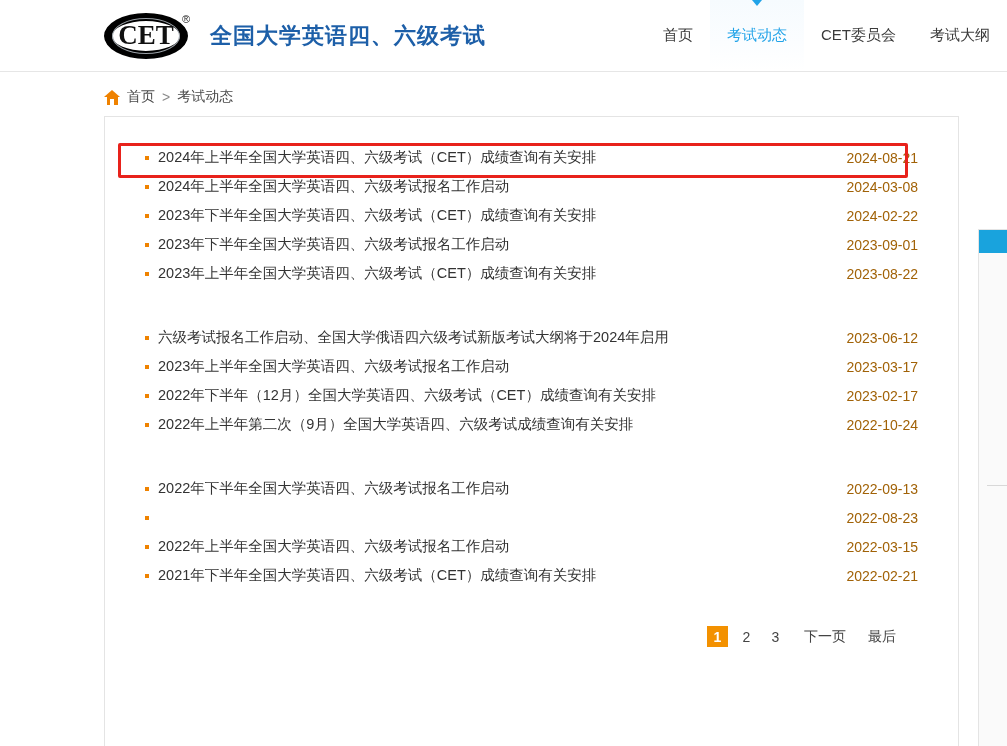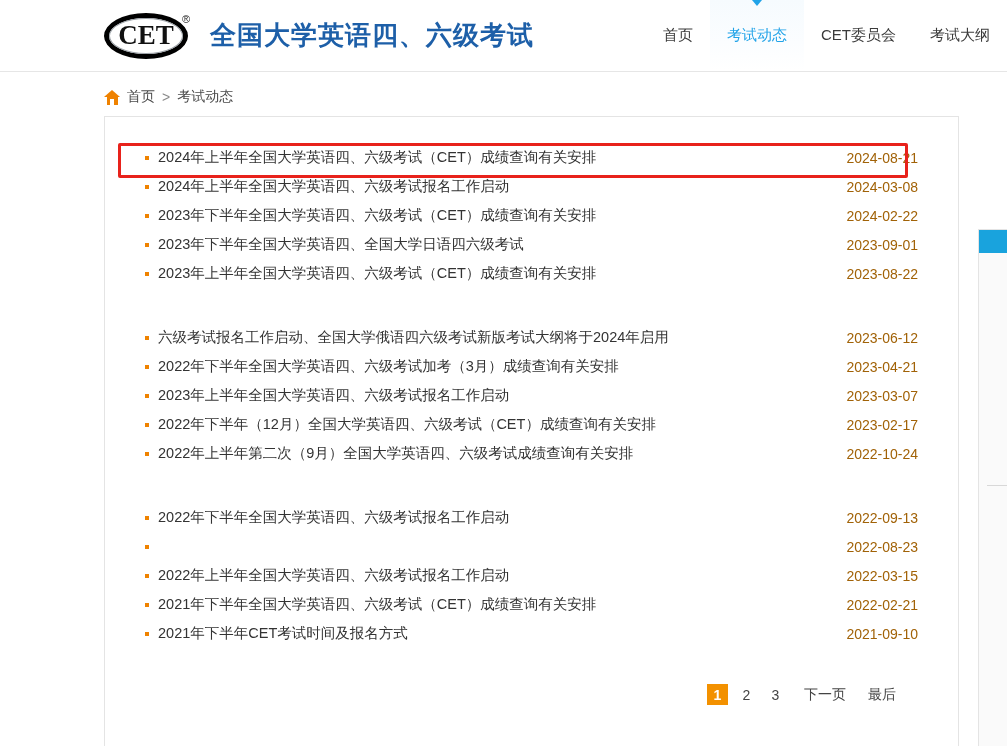--- a/index.html
+++ b/index.html
@@ -40,21 +40,21 @@
     height: 54px;
     flex: 0 0 auto;
   }
 
   .logo-ellipse {
     position: absolute;
     left: 0;
     top: 4px;
     width: 84px;
     height: 46px;
-    border: 5px solid #000000;
+    border: 8px solid #000000;
     border-radius: 50%;
     display: flex;
     align-items: center;
     justify-content: center;
   }
   .logo-ellipse-inner {
     width: 74px;
     height: 36px;
     border: 1px solid #9aa0a6;
     border-radius: 50%;
@@ -73,21 +73,21 @@
   .logo-reg {
     position: absolute;
     right: 2px;
     top: 4px;
     font-size: 11px;
     color: #222;
   }
 
   .brand-title {
     margin-left: 18px;
-    font-size: 26px;
+    font-size: 22px;
     font-weight: 700;
     color: #1d5fa8;
     letter-spacing: 1px;
     white-space: nowrap;
   }
 
   .main-nav {
     position: absolute;
     right: 0;
     top: 0;
@@ -335,45 +335,40 @@
         <span class="title">2024年上半年全国大学英语四、六级考试报名工作启动</span>
         <span class="date">2024-03-08</span>
       </li>
       <li class="news-item">
         <span class="bullet"></span>
         <span class="title">2023年下半年全国大学英语四、六级考试（CET）成绩查询有关安排</span>
         <span class="date">2024-02-22</span>
       </li>
       <li class="news-item">
         <span class="bullet"></span>
-        <span class="title">2023年下半年全国大学英语四、全国大学日语四六级考试</span>
+        <span class="title">2023年下半年全国大学英语四、六级考试报名工作启动</span>
         <span class="date">2023-09-01</span>
       </li>
       <li class="news-item">
         <span class="bullet"></span>
         <span class="title">2023年上半年全国大学英语四、六级考试（CET）成绩查询有关安排</span>
         <span class="date">2023-08-22</span>
       </li>
     </ul>
 
     <ul class="news-group">
       <li class="news-item">
         <span class="bullet"></span>
         <span class="title">六级考试报名工作启动、全国大学俄语四六级考试新版考试大纲将于2024年启用</span>
         <span class="date">2023-06-12</span>
       </li>
       <li class="news-item">
         <span class="bullet"></span>
-        <span class="title">2022年下半年全国大学英语四、六级考试加考（3月）成绩查询有关安排</span>
-        <span class="date">2023-04-21</span>
-      </li>
-      <li class="news-item">
-        <span class="bullet"></span>
         <span class="title">2023年上半年全国大学英语四、六级考试报名工作启动</span>
-        <span class="date">2023-03-07</span>
+        <span class="date">2023-03-17</span>
       </li>
       <li class="news-item">
         <span class="bullet"></span>
         <span class="title">2022年下半年（12月）全国大学英语四、六级考试（CET）成绩查询有关安排</span>
         <span class="date">2023-02-17</span>
       </li>
       <li class="news-item">
         <span class="bullet"></span>
         <span class="title">2022年上半年第二次（9月）全国大学英语四、六级考试成绩查询有关安排</span>
         <span class="date">2022-10-24</span>
@@ -392,25 +387,20 @@
       </li>
       <li class="news-item">
         <span class="bullet"></span>
         <span class="title">2022年上半年全国大学英语四、六级考试报名工作启动</span>
         <span class="date">2022-03-15</span>
       </li>
       <li class="news-item">
         <span class="bullet"></span>
         <span class="title">2021年下半年全国大学英语四、六级考试（CET）成绩查询有关安排</span>
         <span class="date">2022-02-21</span>
-      </li>
-      <li class="news-item">
-        <span class="bullet"></span>
-        <span class="title">2021年下半年CET考试时间及报名方式</span>
-        <span class="date">2021-09-10</span>
       </li>
     </ul>
 
     <div class="pagination">
       <a class="page-link current" href="#">1</a>
       <a class="page-link" href="#">2</a>
       <a class="page-link" href="#">3</a>
       <a class="page-link word" href="#">下一页</a>
       <a class="page-link word" href="#">最后</a>
     </div>

